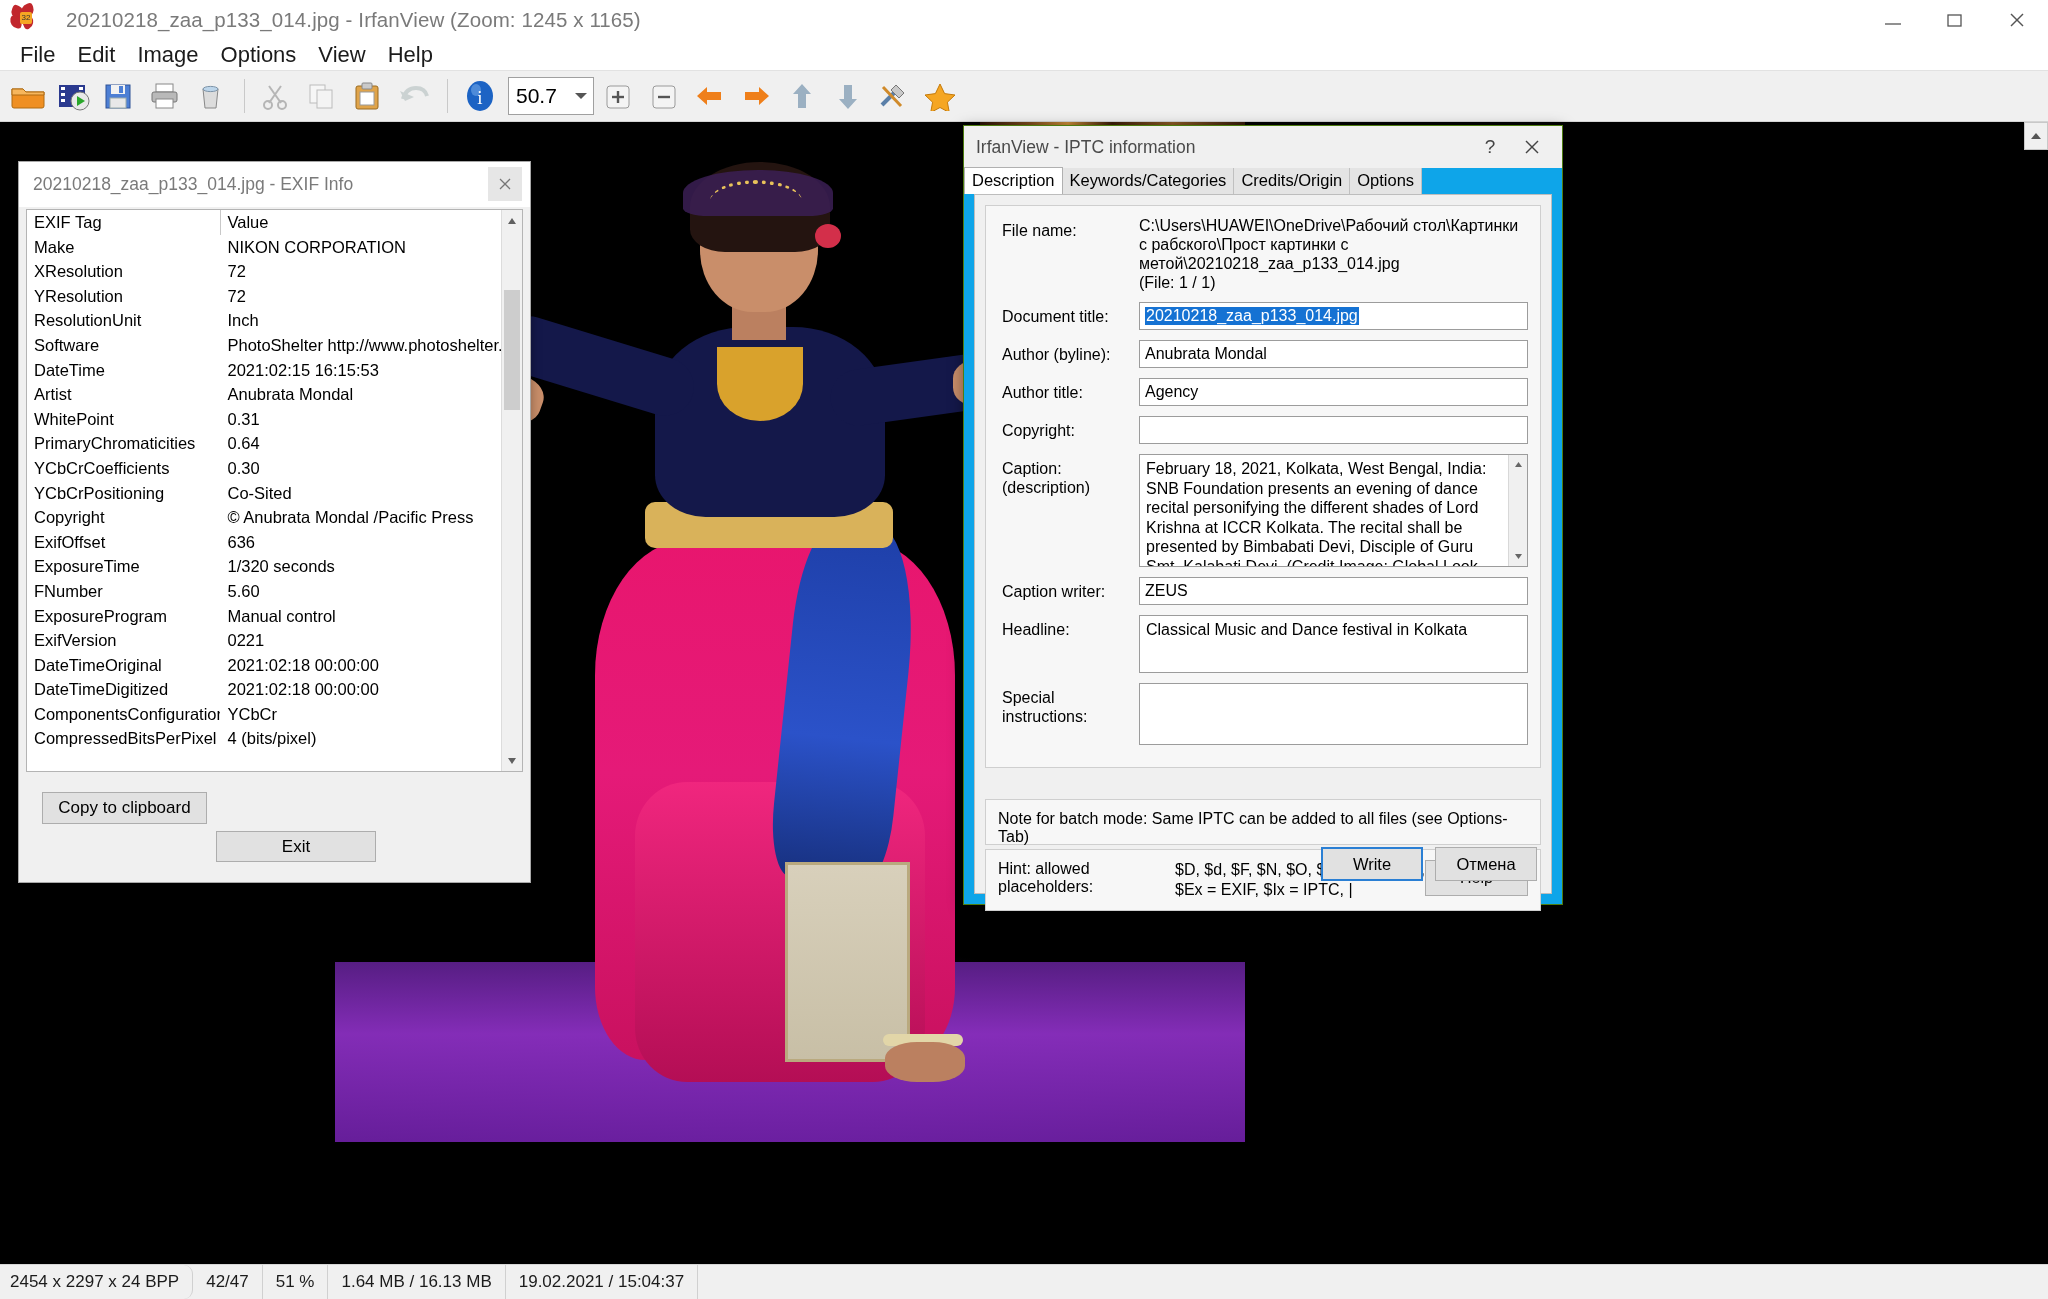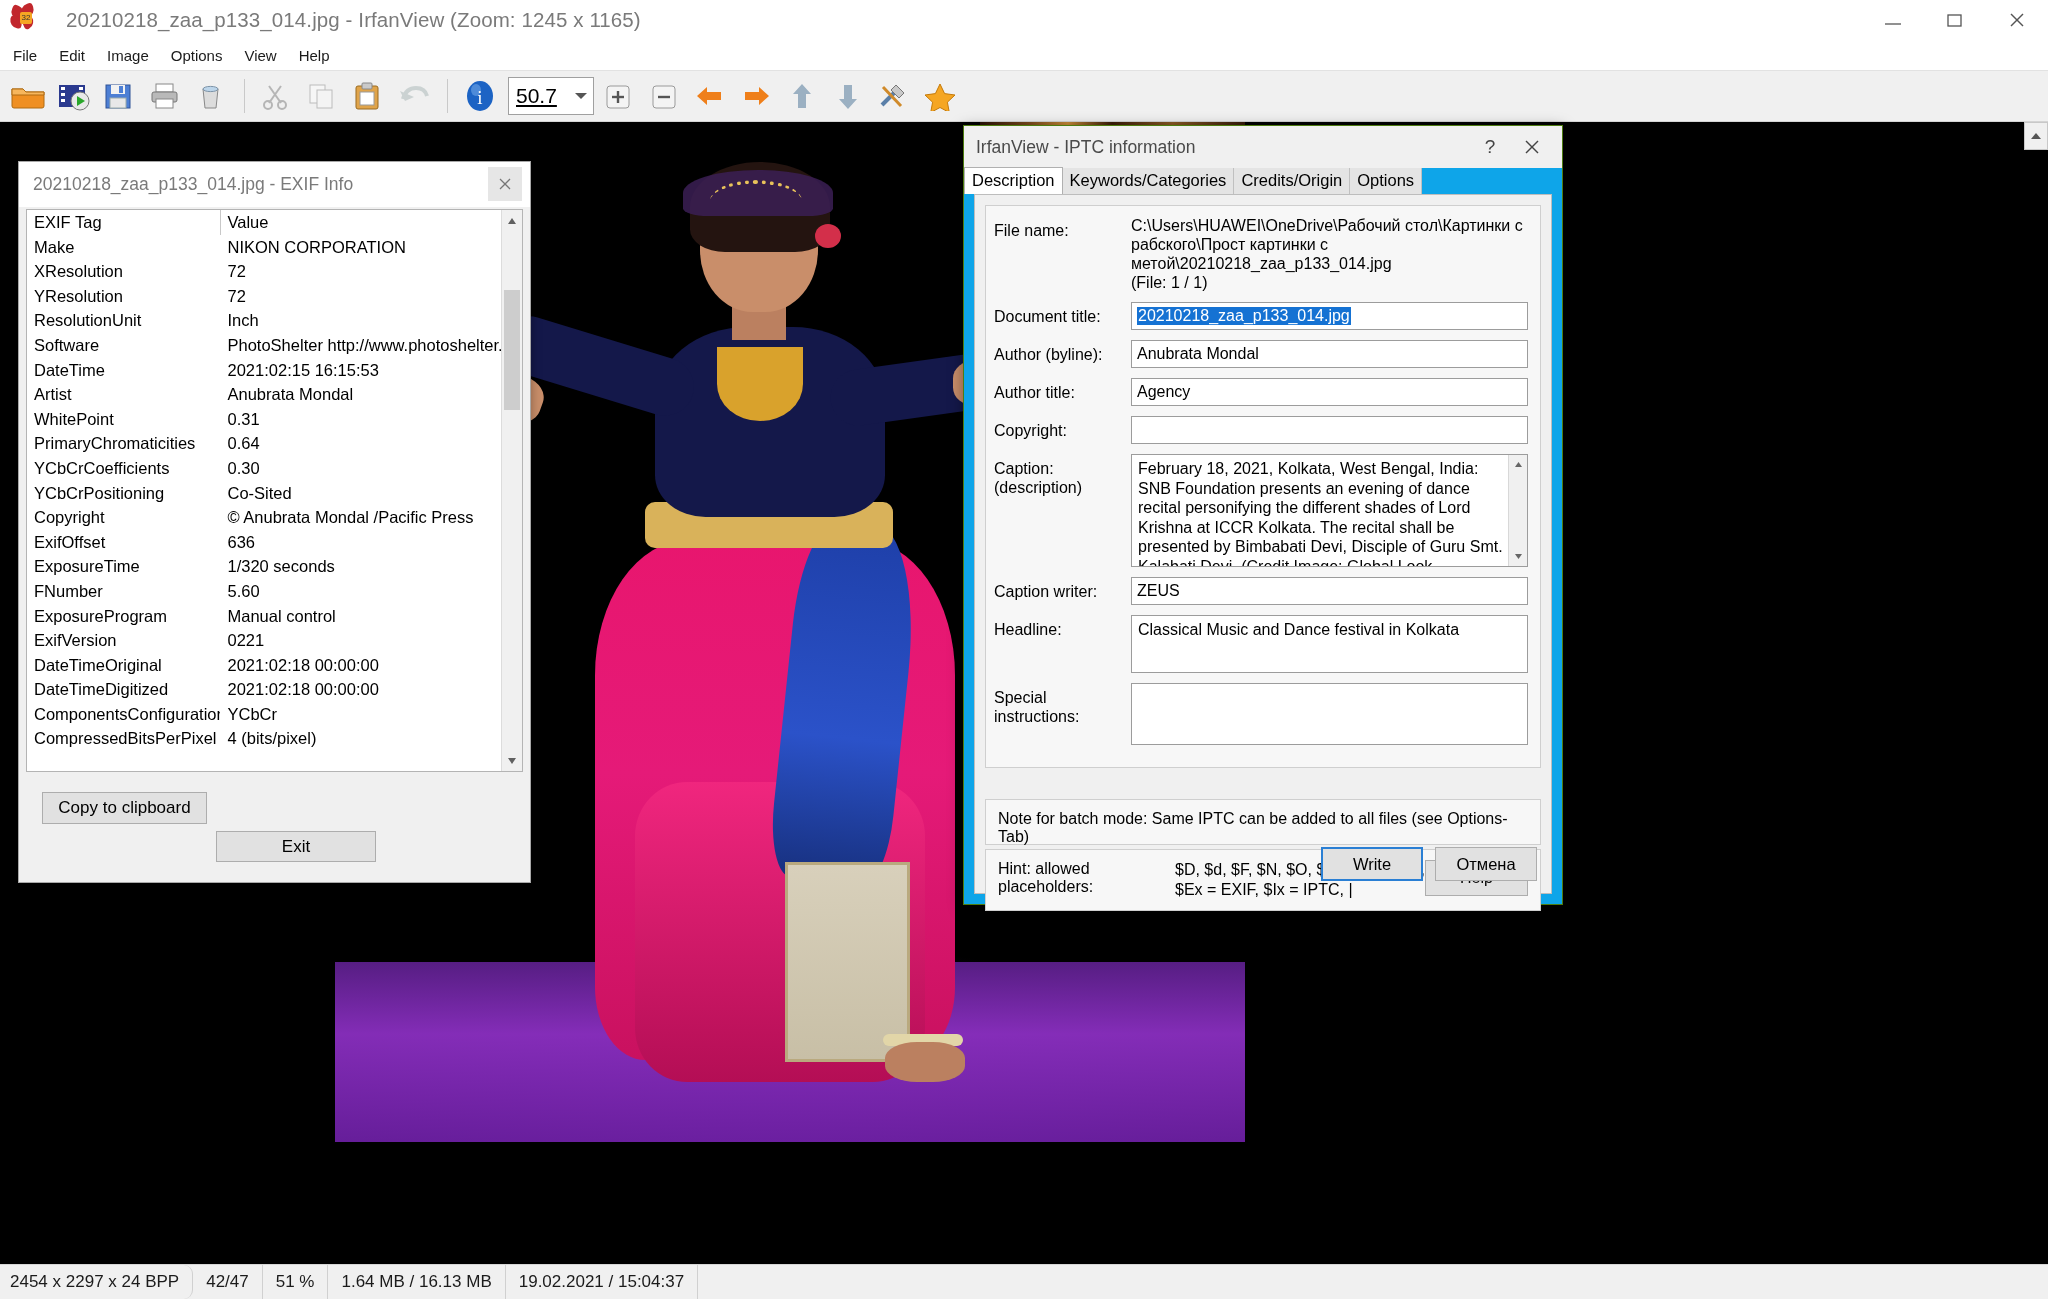--- a/index.html
+++ b/index.html
@@ -33,39 +33,39 @@
     white-space:nowrap; letter-spacing:0.1px;
   }
   .tb-buttons { position:absolute; right:0; top:0; height:40px; display:flex; }
   .tb-btn {
     width:62px; height:40px; display:flex; align-items:center; justify-content:center;
     color:#5a5a5a;
   }
   .tb-btn svg { display:block; }
 
   .menubar {
-    height:30px; display:flex; align-items:center; padding-left:2px;
-    background:#ffffff; font-size:15px; color:#1b1b1b;
+    height:30px; display:flex; align-items:center; padding-left:9px;
+    background:#ffffff; font-size:22px; color:#1b1b1b;
   }
   .menu-item { padding:2px 11px; white-space:nowrap; }
 
   .toolbar {
     height:52px; background:#f0f0f0; border-top:1px solid #e2e2e2;
     border-bottom:1px solid #d4d4d4;
     display:flex; align-items:center; padding-left:6px; gap:2px;
   }
   .tool { width:44px; height:46px; display:flex; align-items:center; justify-content:center; flex:none; }
   .tool svg { display:block; }
   .tool.disabled { opacity:0.42; }
   .tsep { width:1px; height:34px; background:#c9c9c9; margin:0 8px; flex:none; }
   .zoombox {
     width:86px; height:38px; border:1px solid #a0a0a0; background:#fff;
     display:flex; align-items:center; margin-left:4px; position:relative;
   }
-  .zoombox span { font-size:21px; color:#000; padding-left:7px;text-decoration:underline; }
+  .zoombox span { font-size:21px; color:#000; padding-left:7px; }
   .zoombox .chev {
     position:absolute; right:6px; top:50%; transform:translateY(-50%);
     width:0;height:0;border-left:6px solid transparent;border-right:6px solid transparent;
     border-top:6px solid #555;
   }
 
   
   .canvas-area {
     position:absolute; left:0; right:0; top:122px; bottom:35px;
     background:#000;
@@ -202,21 +202,21 @@
     border:1px solid #c0c0c0; border-bottom:none; margin-right:-1px;
   }
   .tab.active { background:#ffffff; border-color:#b0b0b0; position:relative; z-index:3; }
 
   .tabpanel {
     position:absolute; left:10px; right:10px; top:68px; bottom:10px;
     background:#f0f0f0; border:1px solid #bdbdbd;
   }
   .form {
     position:absolute; left:10px; right:10px; top:10px;
-    background:#f7f7f7; border:1px solid #cfcfcf; padding:10px 12px 12px 8px;
+    background:#f7f7f7; border:1px solid #cfcfcf; padding:10px 12px 12px 16px;
   }
   .frow { display:flex; align-items:flex-start; margin-bottom:10px; }
   .flabel { width:137px; flex:none; font-size:16px; color:#000; padding-top:5px; line-height:19px; }
   .fval { flex:1; font-size:16px; color:#000; line-height:19px; }
   .finput {
     flex:1; border:1px solid #9c9c9c; background:#fff; height:28px;
     font-size:16px; color:#000; padding:3px 5px; display:flex; align-items:center;
   }
   .sel-text { background:#1572d3; color:#fff; padding:0 1px; }
   .ftextarea {

